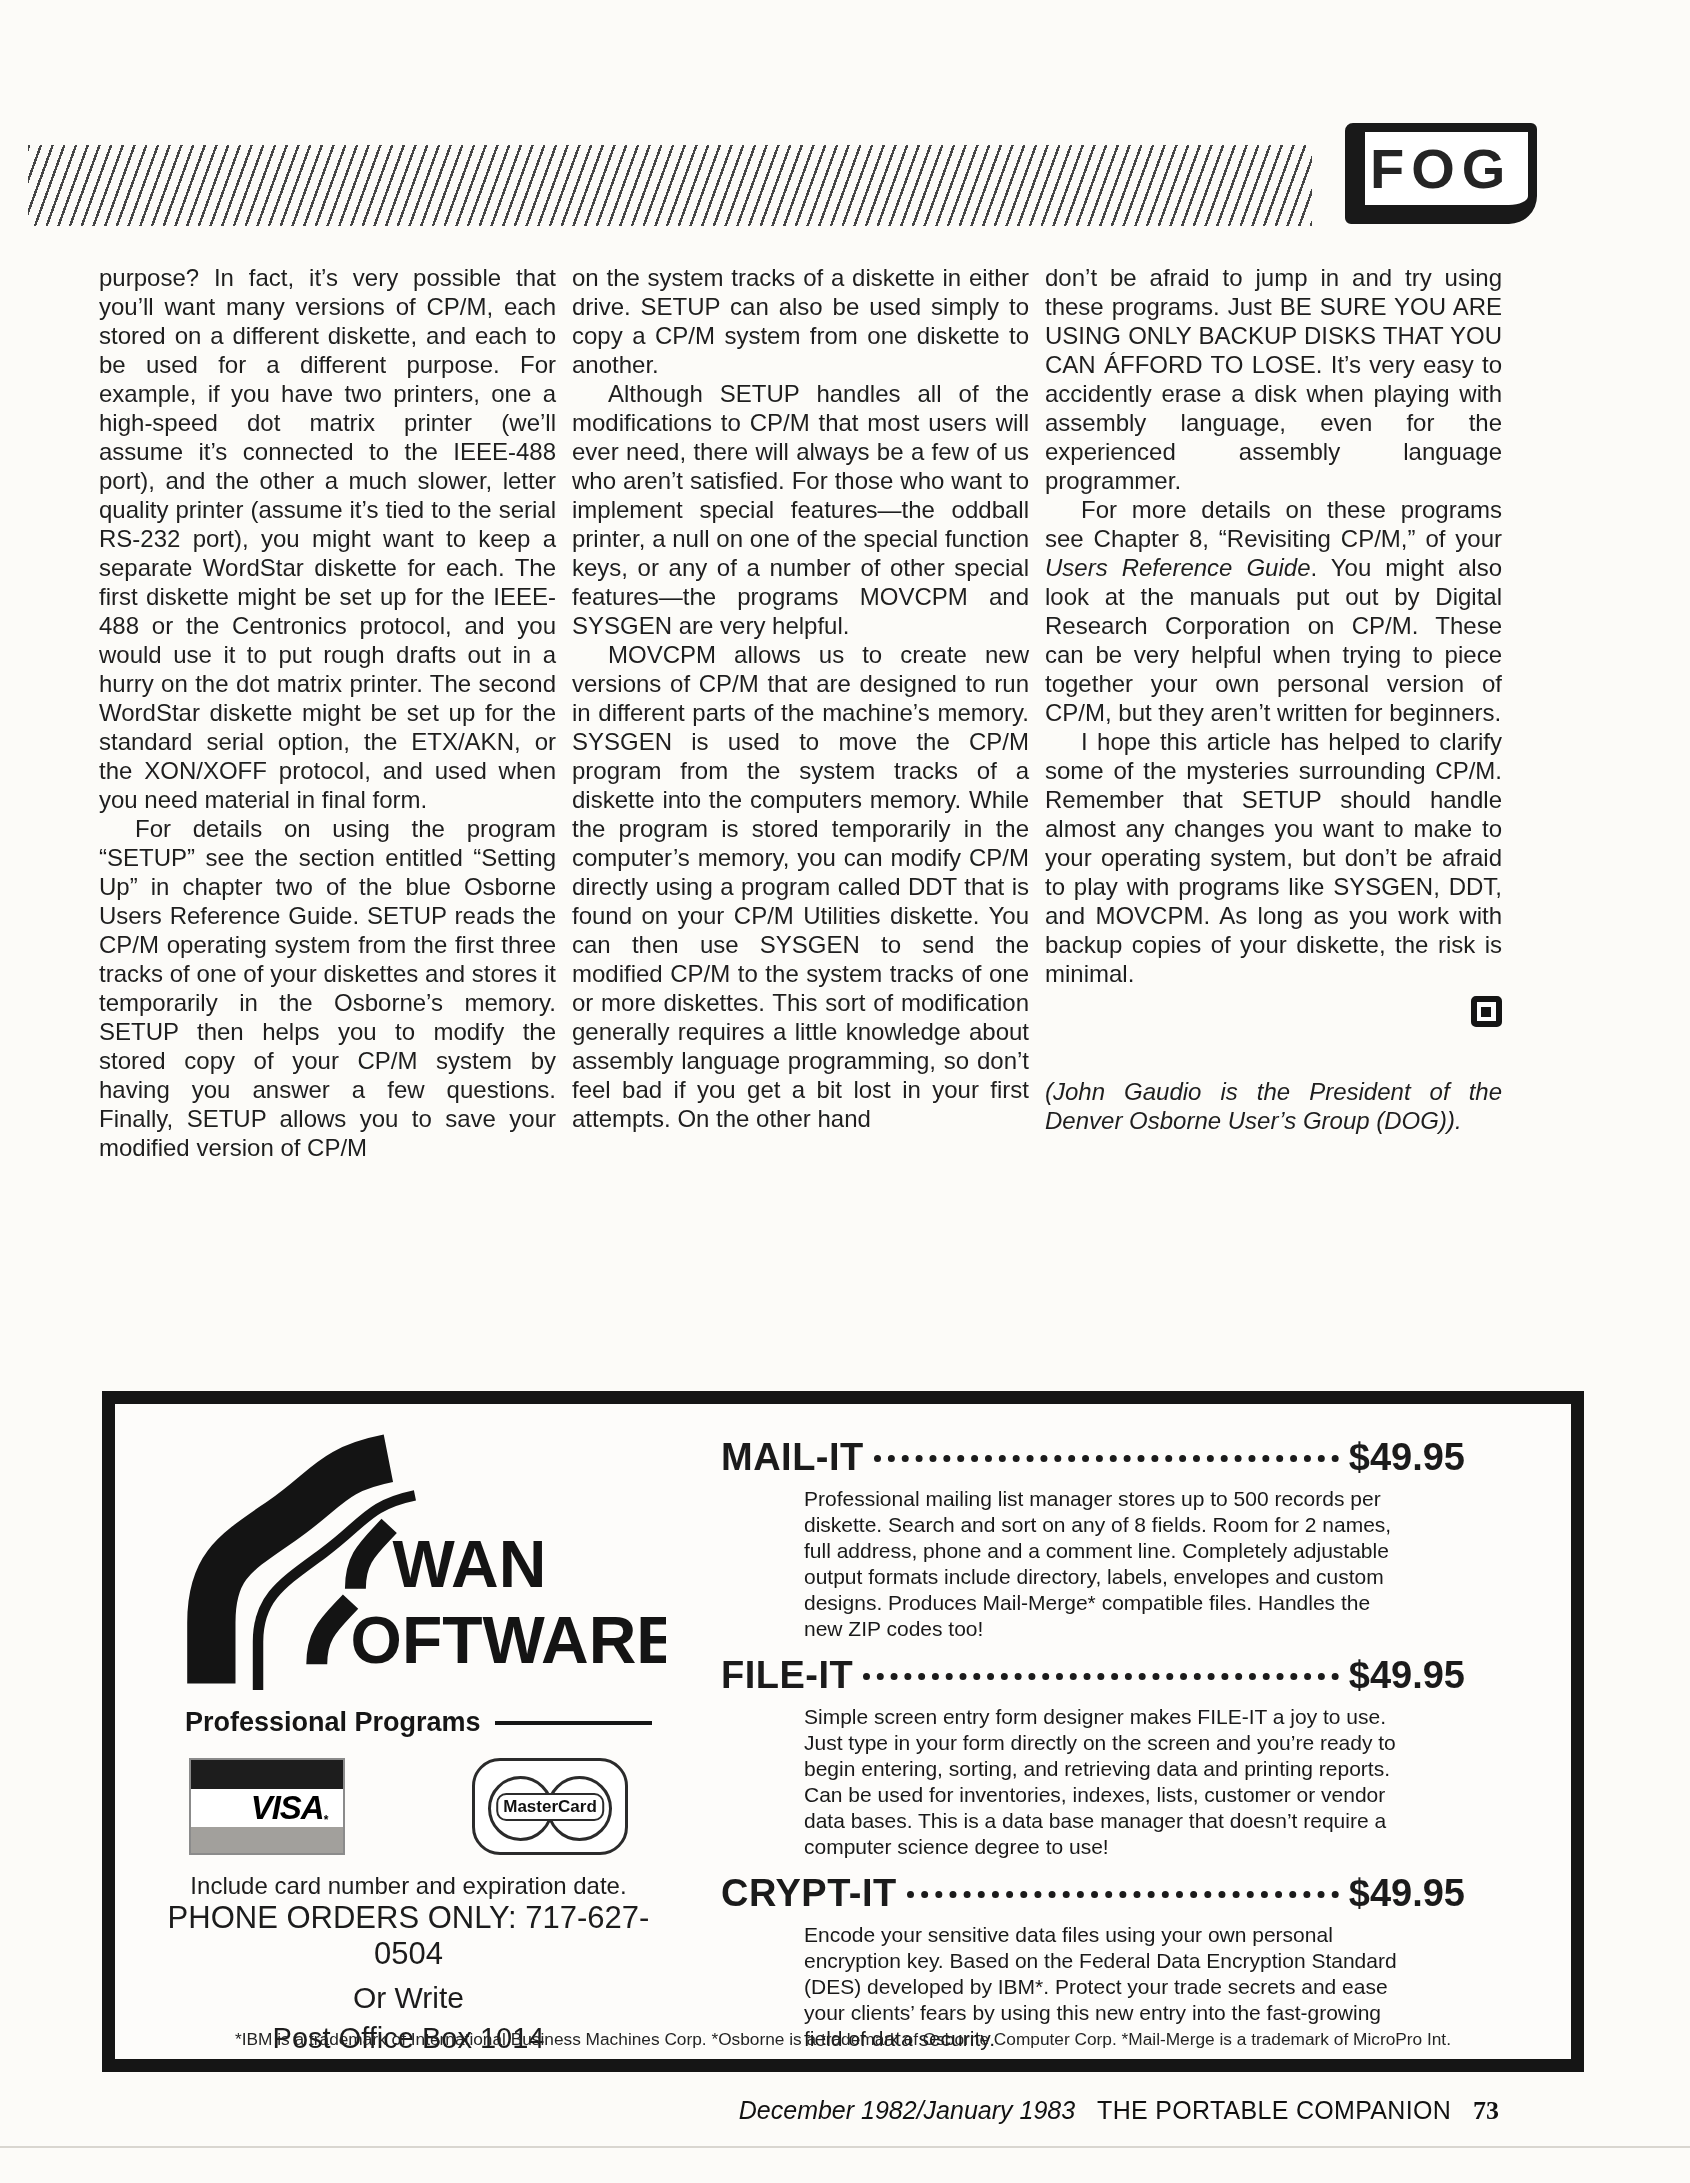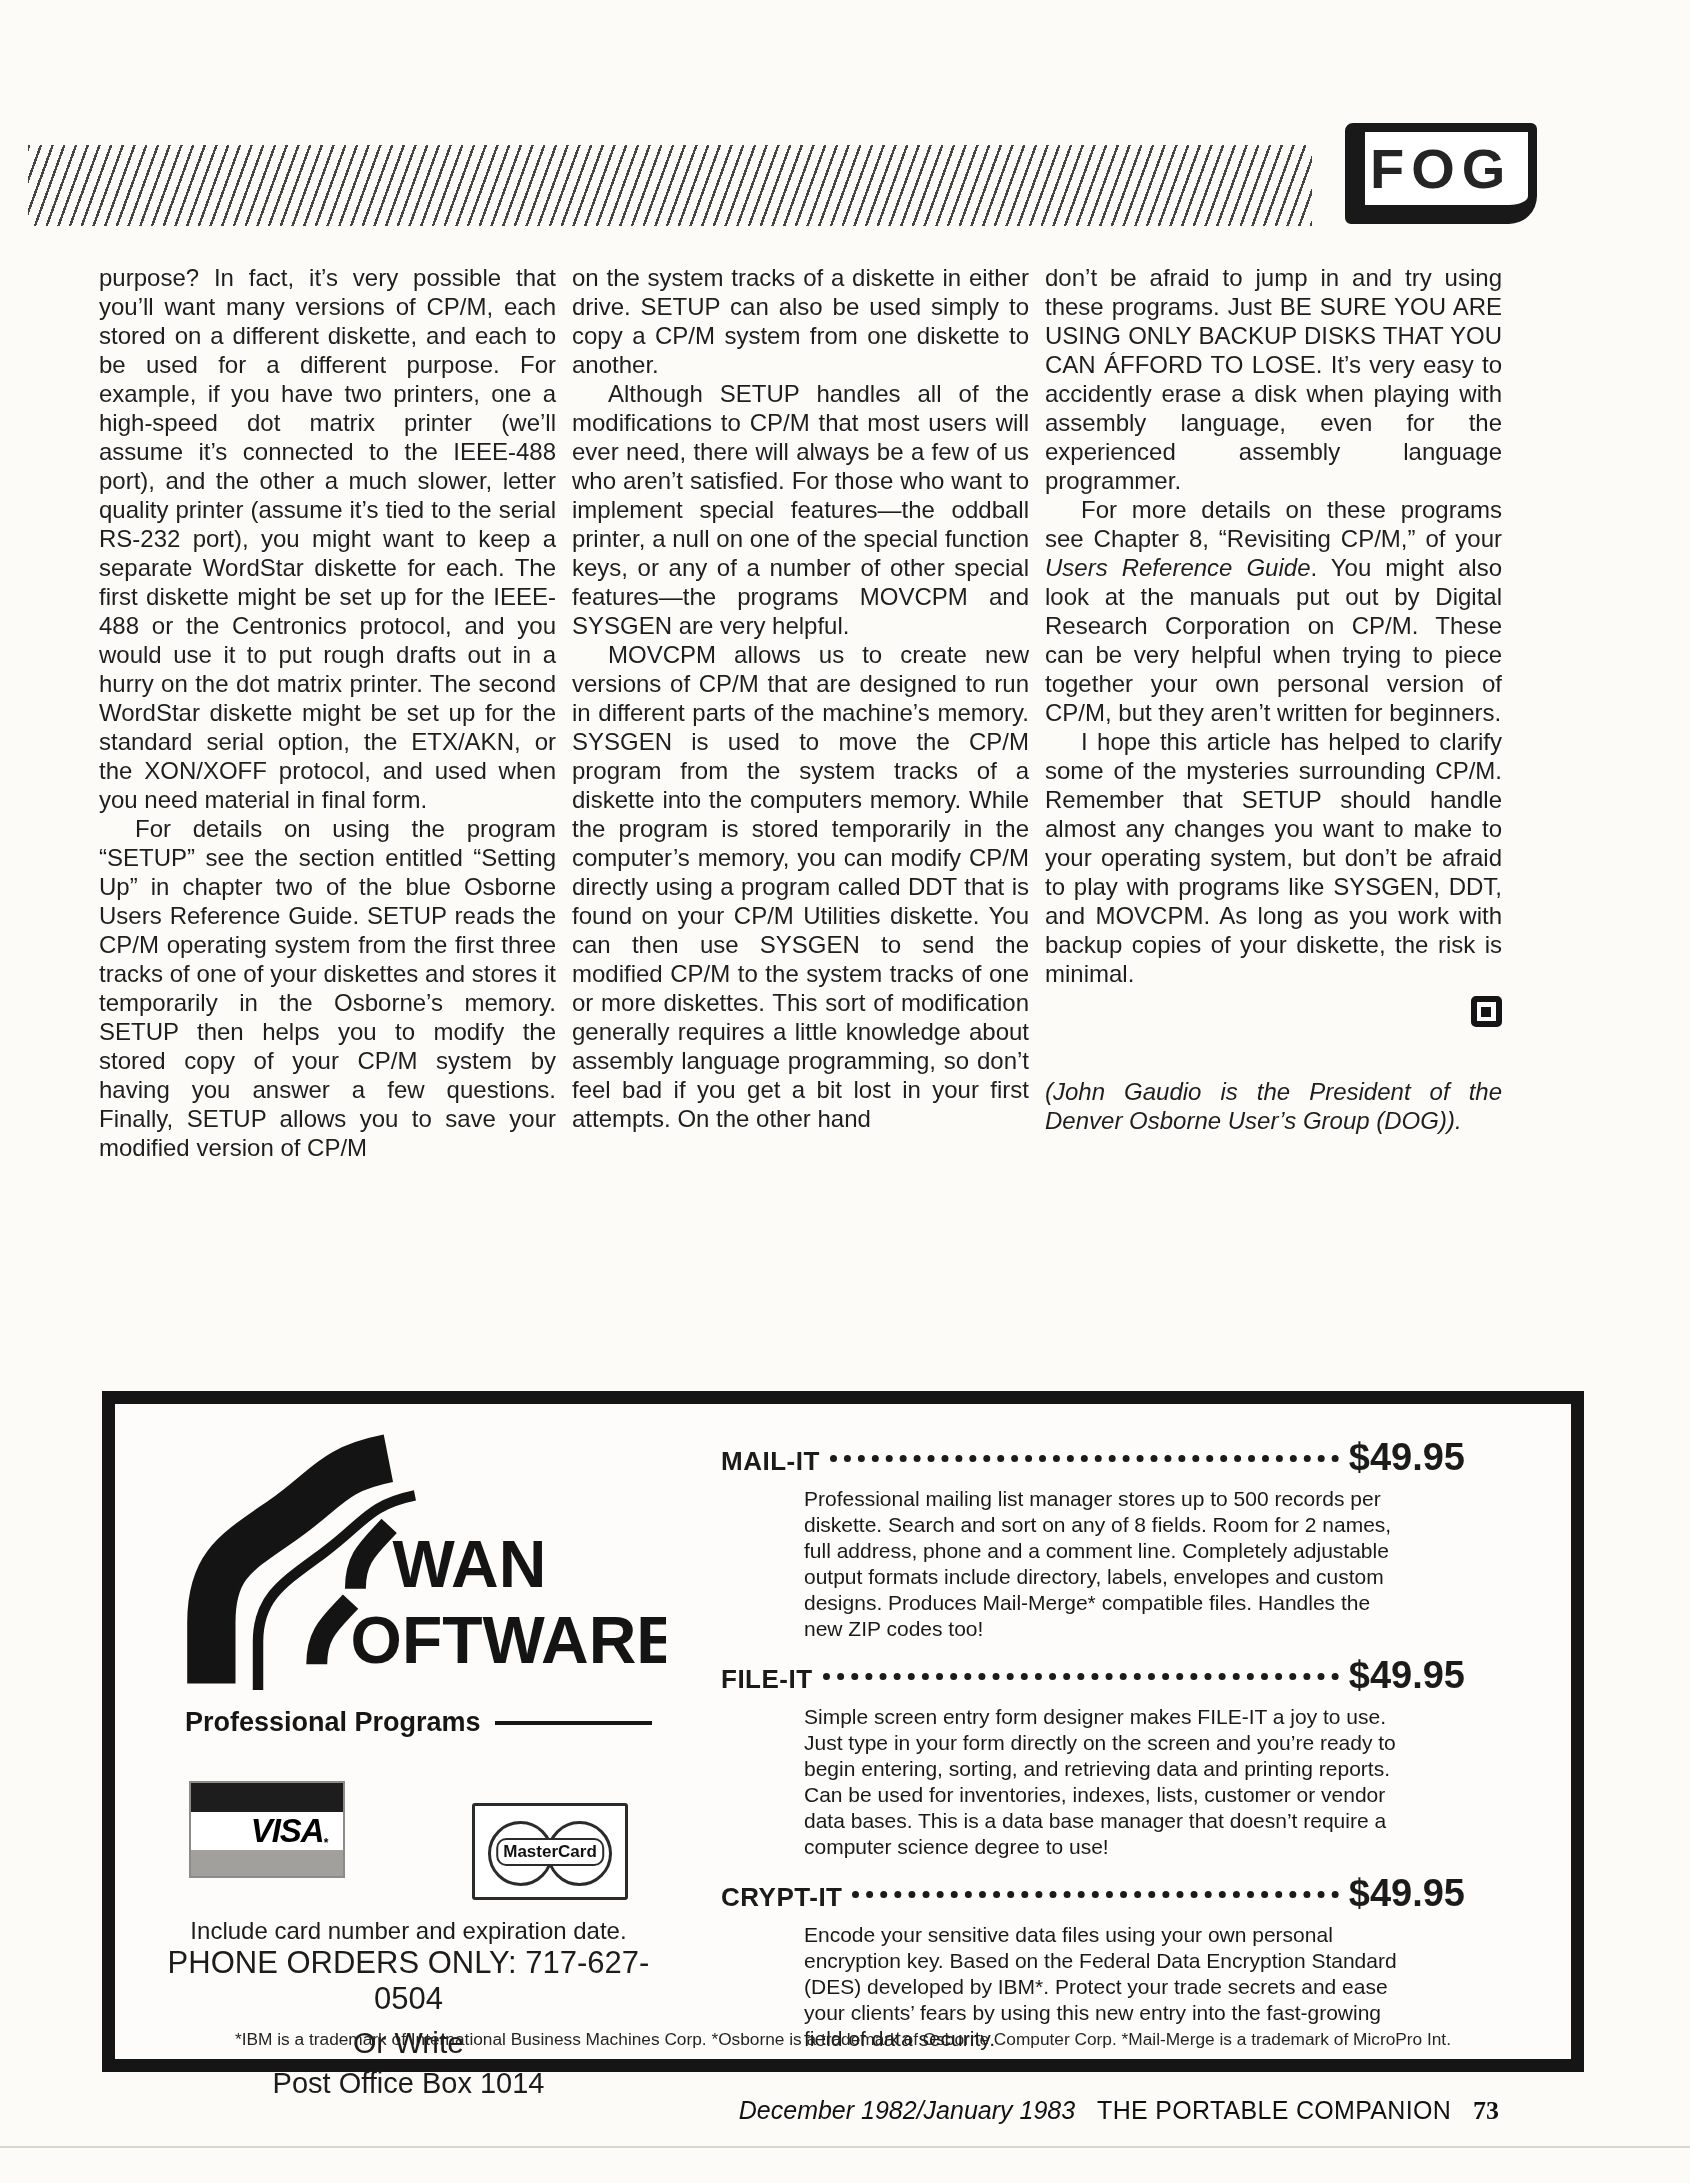--- a/index.html
+++ b/index.html
@@ -54,33 +54,33 @@
   .tagline2 { margin-left:10px; width:505px; margin-top:4px; }
   .tagline2 .rule2 { flex:1; height:4px; background:#161616; margin-right:14px; }
   .tagline2 .predash { width:14px; height:4px; background:#161616; margin-right:8px; }
 
   .cards-row { margin-top:20px; display:flex; justify-content:center; align-items:center; gap:127px; }
   .visa-card { width:156px; height:97px; border:2px solid #8b8b8b; background:#fff; display:flex; flex-direction:column; }
   .visa-top { height:30px; background:#1d1d1d; }
   .visa-mid { flex:1; display:flex; align-items:flex-end; justify-content:center; font-weight:bold; font-style:italic; font-size:33px; letter-spacing:-1px; color:#000000;margin-left:44px; }
   .visa-mid sup { font-size:12px; font-style:normal; }
   .visa-bot { height:26px; background:#a2a09c; }
-  .mc-card { position:relative; width:156px; height:97px; border:3px solid #2b2b2b; border-radius:3px; background:#fff;margin-top:45px; }
+  .mc-card { position:relative; width:156px; height:97px; border:3px solid #2b2b2b; border-radius:28px; background:#fff; }
   .mc-c { position:absolute; top:15px; width:65px; height:65px; border:3px solid #2b2b2b; border-radius:50%; }
   .mc-c.c1 { left:13px; } .mc-c.c2 { right:13px; }
   .mc-label { position:absolute; top:50%; left:50%; transform:translate(-50%,-50%); font-weight:bold; font-size:17px; color:#111; background:#fff; border:2px solid #2b2b2b; border-radius:10px; padding:2px 5px; white-space:nowrap; }
 
   .card-note { margin-top:17px; font-size:24px; }
   .phone-line { font-size:31px; }
   .or-write { margin-top:9px; font-size:30px; }
   .addr { margin-top:7px; font-size:29px; }
 
   .ad-right { position:absolute; left:606px; top:20px; width:744px; }
   .product-head { display:flex; align-items:baseline; margin-top:12px; }
-  .product-name { font-size:26px; font-weight:bold; letter-spacing:0.5px; color:#1b1b1b; }
+  .product-name { font-size:38px; font-weight:bold; letter-spacing:0.5px; color:#1b1b1b; }
   .dot-leader { flex:1; border-bottom:7px dotted #1b1b1b; margin:0 10px; transform:translateY(-8px); }
   .product-price { font-size:38px; font-weight:bold; color:#1b1b1b; }
   .product-desc { margin:7px 51px 10px 83px; font-size:21px; line-height:26px; color:#191919; }
 
   .ad-notes { margin-top:18px; font-size:22px; line-height:29px; color:#191919; }
   .note-manuals { margin-top:15px; }
   .fine-print { position:absolute; left:0; bottom:9px; width:100%; text-align:center; font-size:17.3px; color:#242424; }
 
   
   .footer { position:absolute; top:2096px; right:192px; display:flex; align-items:baseline; gap:22px; font-size:25px; color:#111; }

